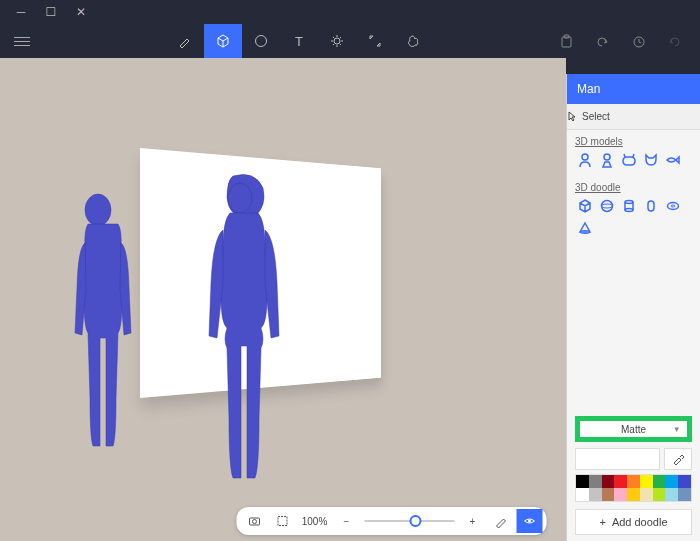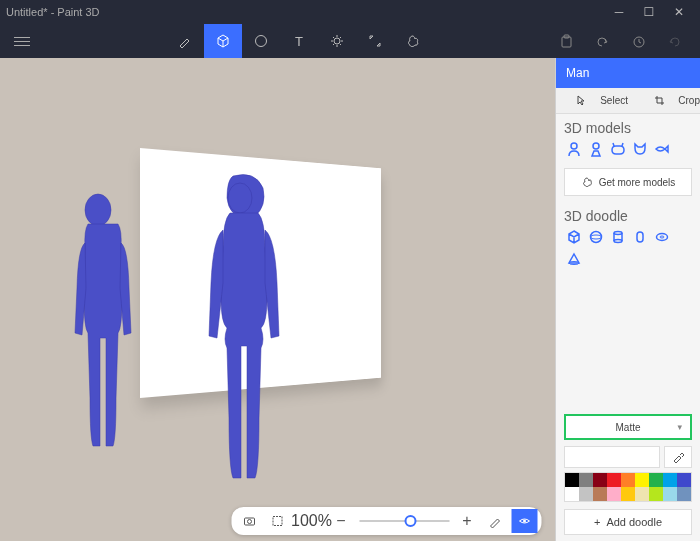--- a/index.html
+++ b/index.html
@@ -14,50 +14,49 @@
 .tool { width:38px; height:34px; display:flex; align-items:center; justify-content:center; color:#bbb; }
 .tool.active { background:#3b6eff; color:#fff; }
 .rtools { margin-left:auto; display:flex; }
 .rtool { width:36px; height:34px; display:flex; align-items:center; justify-content:center; color:#888; }
 .main { display:flex; height:483px; }
 .canvas-area { flex:1; background:#c9c1b8; position:relative; overflow:hidden; }
 .white-plane { position:absolute; left:140px; top:90px; width:310px; height:250px; background:#fff; transform:perspective(600px) rotateY(22deg); transform-origin:left center; box-shadow:2px 10px 15px rgba(0,0,0,0.15); }
 .figure { position:absolute; }
 .fig1 { left:60px; top:130px; }
 .fig2 { left:185px; top:110px; }
-.bottom-bar { position:absolute; bottom:6px; left:50%; transform:translateX(-15%); height:28px; background:#fff; border-radius:12px; display:flex; align-items:center; padding:0 4px; box-shadow:0 1px 4px rgba(0,0,0,0.2); font-size:16px; }
+.bottom-bar { position:absolute; bottom:6px; left:50%; transform:translateX(-15%); height:28px; background:#fff; border-radius:12px; display:flex; align-items:center; padding:0 4px; box-shadow:0 1px 4px rgba(0,0,0,0.2); font-size:10px; }
 .bb-item { width:28px; height:24px; display:flex; align-items:center; justify-content:center; color:#555; }
 .bb-zoom { width:36px; text-align:center; color:#444; }
 .slider { width:90px; height:2px; background:#ccc; margin:0 4px; position:relative; }
 .slider .thumb { position:absolute; left:50%; top:-5px; width:12px; height:12px; background:#fff; border:2px solid #3b6eff; border-radius:50%; }
 .bb-eye { background:#3b6eff; color:#fff; width:26px; margin-left:2px; }
-.sidebar { width:145px; background:#f5f5f5; border-left:1px solid #d0d0d0; display:flex; flex-direction:column; font-size:11px; color:#333; overflow-y:auto; }
+.sidebar { width:134px; background:#f5f5f5; border-left:1px solid #d0d0d0; display:flex; flex-direction:column; font-size:11px; color:#333; overflow-y:auto;margin-top:16px; }
 .side-header { background:#3b6eff; color:#fff; padding:8px 10px; font-size:12px; }
 .side-tabs { display:flex; border-bottom:1px solid #ddd; background:#f0f0f0; }
-.side-tab { flex:1; padding:7px 0; display:flex; align-items:center; justify-content:flex-end; gap:13px; color:#444; font-size:10px; }
+.side-tab { flex:1; padding:7px 0; display:flex; align-items:center; justify-content:flex-start; gap:4px; color:#444; font-size:10px; }
 .side-section { padding:6px 8px; }
-.side-section-title { font-size:14px; color:#666; margin-bottom:3px; }
+.side-section-title { font-size:10px; color:#666; margin-bottom:3px;text-decoration:underline; }
 .icon-row { display:flex; flex-wrap:wrap; gap:2px; }
 .shape-btn { width:20px; height:20px; display:flex; align-items:center; justify-content:center; }
 .getmore { margin:3px 8px 6px; background:#fff; border:1px solid #ddd; height:28px; display:flex; align-items:center; justify-content:center; gap:6px; font-size:10px; color:#444; }
-.finish-select { margin:6px 8px; background:#fff; border:2px solid #22c55e; height:26px; display:flex; align-items:center; justify-content:center; gap:6px; font-size:10px; color:#444; position:relative; }
+.finish-select { margin:6px 8px; background:#fff; border:5px solid #22c55e; height:26px; display:flex; align-items:center; justify-content:center; gap:6px; font-size:10px; color:#444; position:relative; }
 .finish-select .chev { position:absolute; right:8px; color:#888; font-size:9px;}
 .eyedrop-row { display:flex; gap:4px; margin:0 8px 4px; }
 .eyedrop-row .swatch-large { flex:1; background:#fff; border:1px solid #ddd; height:22px;}
 .eyedrop-row .eyedrop { width:28px; background:#fff; border:1px solid #ddd; height:22px; display:flex; align-items:center; justify-content:center; }
 .palette { display:grid; grid-template-columns:repeat(9,1fr); gap:0; margin:0 8px 4px; border:1px solid #ddd;}
 .palette div { aspect-ratio:1; }
 .addcolor { margin:3px 8px 6px; background:#fff; border:1px solid #ddd; height:26px; display:flex; align-items:center; justify-content:center; gap:6px; font-size:11px; color:#444; }
 svg { display:block; }
 </style>
 </head>
 <body>
 
 <div class="titlebar">
-  <span class="title">Untitled* - Paint 3D</span>
   <div class="wbtn">─</div>
   <div class="wbtn">☐</div>
   <div class="wbtn">✕</div>
 </div>
 
 <div class="toolbar">
   <div class="menu-btn">
       <div></div>
       <div></div>
       <div></div>
@@ -185,26 +184,20 @@
 
   <div class="sidebar">
     <div class="side-header">Man</div>
     <div class="side-tabs">
       <div class="side-tab">
           <svg width="11" height="11">
             <path d="M2 1 L2 9 L4 7 L6 10 L7 9 L5 6 L8 6 Z" fill="none" stroke="#444"></path>
           </svg>
           <span>Select</span>
         </div>
-      <div class="side-tab">
-          <svg width="11" height="11">
-            <path d="M3 1 L3 8 L10 8 M1 3 L8 3 L8 10" stroke="#444" fill="none"></path>
-          </svg>
-          <span>Crop</span>
-        </div>
     </div>
 
     <div class="side-section">
       <div class="side-section-title">3D models</div>
       <div class="icon-row">
         <div class="shape-btn">
             <svg width="18" height="18">
               <circle cx="9" cy="6" r="3" fill="none" stroke="#3b6eff" stroke-width="1.5"></circle>
               <path d="M4 16 Q4 11 9 11 Q14 11 14 16" fill="none" stroke="#3b6eff" stroke-width="1.5"></path>
             </svg>
@@ -224,26 +217,20 @@
             <svg width="18" height="18">
               <path d="M4 8 L4 4 L7 7 L11 7 L14 4 L14 8 Q14 14 9 14 Q4 14 4 8 Z" fill="none" stroke="#3b6eff" stroke-width="1.5"></path>
             </svg>
           </div>
         <div class="shape-btn">
             <svg width="18" height="18">
               <path d="M3 9 Q7 5 12 9 Q7 13 3 9 Z M12 9 L15 6 L15 12 Z" fill="none" stroke="#3b6eff" stroke-width="1.5"></path>
             </svg>
           </div>
       </div>
-    </div>
-    <div class="getmore">
-      <svg width="12" height="12">
-          <path d="M6 2 C4 2 3 4 4 6 C2 6 2 9 4 9 C4 11 8 11 8 9 C10 10 11 7 10 6 C11 4 8 3 8 5 C8 3 6 2 6 2 Z" fill="none" stroke="#555"></path>
-        </svg>
-      <span>Get more models</span>
     </div>
 
     <div class="side-section">
       <div class="side-section-title">3D doodle</div>
       <div class="icon-row">
         <div class="shape-btn">
             <svg width="16" height="16">
               <path d="M8 2 L13 5 L13 11 L8 14 L3 11 L3 5 Z M3 5 L8 8 L13 5 M8 8 L8 14" fill="none" stroke="#3b6eff" stroke-width="1.5"></path>
             </svg>
           </div>

